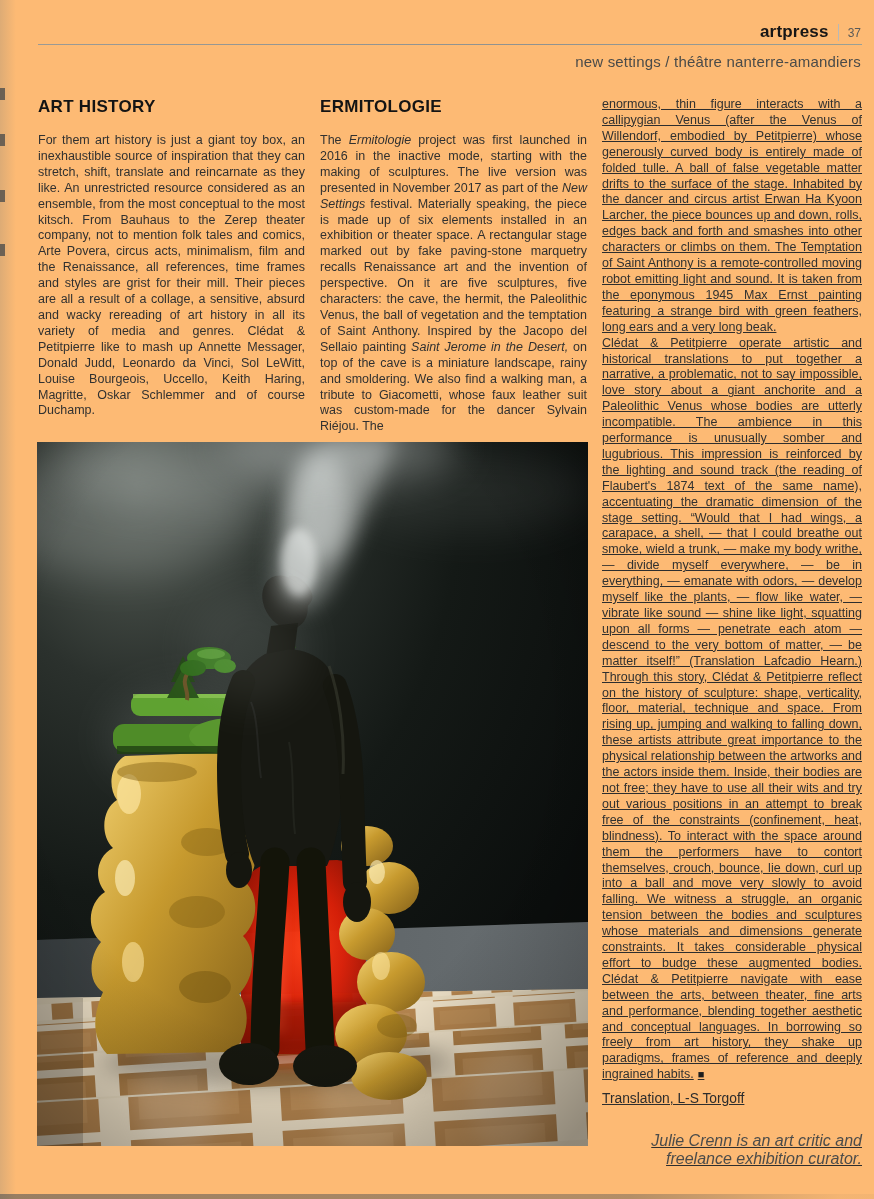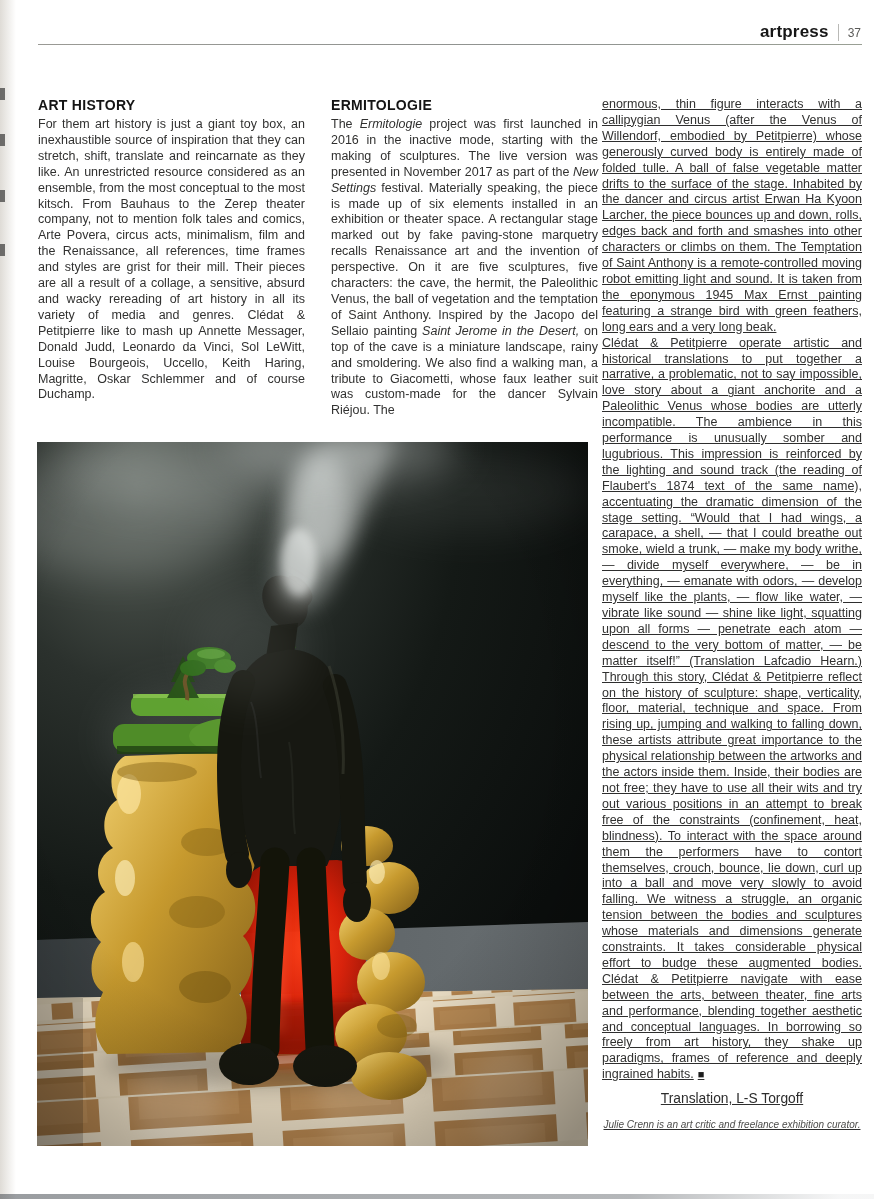--- a/index.html
+++ b/index.html
@@ -1,41 +1,41 @@
 <!DOCTYPE html>
 <html><head>
 <meta charset="utf-8">
 <style>
   html,body { margin:0; padding:0; background:#dedcd8; }
   .page {
     position:relative; width:874px; height:1199px; margin:0 auto;
-    background:#ffffff; overflow:hidden;
+    background:#fdba74; overflow:hidden;
     font-family:"Liberation Sans", sans-serif;
     color:#2e2e2e;
   }
   
   .masthead-row { position:absolute; top:22px; right:13px; display:flex; align-items:baseline; }
   .masthead { font-size:17px; font-weight:bold; color:#161616; letter-spacing:.2px; }
   .masthead-divider { width:1px; height:17px; background:#b9b9b6; margin:0 9px; align-self:center; }
   .page-number { font-size:12px; color:#5a5a58; }
   .header-rule { position:absolute; top:44px; left:38px; right:12px; height:1px;
     background:linear-gradient(to right,#9a9a95,#8f9290 60%,#9aa095); }
   .section-title { position:absolute; top:53px; right:13px; font-size:15px; color:#4a4b49; letter-spacing:.2px; }
   
   .col { position:absolute; top:97px; }
   .col-1 { left:38px;  width:267px; }
-  .col-2 { left:331px; width:267px; }
+  .col-2 { left:320px; width:267px; }
   .col-3 { left:602px; width:260px;text-decoration:underline; }
-  .col h2 { margin:0 0 4px 0; font-size:14px; font-weight:bold; color:#141414; letter-spacing:.3px; }
+  .col h2 { margin:0 0 16px 0; font-size:17px; font-weight:bold; color:#141414; letter-spacing:.3px; }
   .body { margin:0; font-size:12.5px; line-height:15.9px; text-align:justify; color:#313130;
           -webkit-hyphens:auto; hyphens:auto; }
   .body i { font-style:italic; }
   .endmark { font-size:11px; color:#1d1d1d; margin-left:4px; }
-  .translation { margin-top:8px; text-align:center; font-size:13.8px; color:#2c2c2c; }
-  .bio { margin-top:13px; font-size:10px; font-style:italic; color:#4c4c4a; text-align:center; }
+  .translation { margin-top:8px; text-align:left; font-size:13.8px; color:#2c2c2c; }
+  .bio { margin-top:26px; font-size:16px; font-style:italic; color:#4c4c4a; text-align:right; }
   
   .photo { position:absolute; left:37px; top:442px; width:551px; height:704px; margin:0; z-index:5; }
   .photo svg { display:block; }
   
   .edge-left { position:absolute; left:0; top:0; width:16px; height:100%; z-index:8;
     background:linear-gradient(to right, rgba(148,138,120,.30), rgba(148,138,120,0)); pointer-events:none; }
   .edge-tick { position:absolute; left:0; width:5px; height:12px; background:#4e4e4c; opacity:.8; z-index:9; }
   .edge-bottom { position:absolute; left:0; bottom:0; width:100%; height:5px; z-index:9;
     background:linear-gradient(to right, rgba(70,76,82,.55) 0%, rgba(70,76,82,.40) 72%, rgba(70,76,82,.05) 96%); }
 </style>
@@ -43,20 +43,21 @@
 <body>
 
 <div class="page">
 
   <div class="masthead-row">
     <span class="masthead">artpress</span>
     <span class="masthead-divider"></span>
     <span class="page-number">37</span>
   </div>
   <div class="header-rule"></div>
+  <div class="section-title">new settings / théâtre nanterre-amandiers</div>
 
   <section class="col col-1">
     <h2>ART HISTORY</h2>
     <p class="body">For them art history is just a giant toy box, an inexhaustible source of inspiration that they can stretch, shift, translate and reincarnate as they like. An unrestricted resource considered as an ensemble, from the most conceptual to the most kitsch. From Bauhaus to the Zerep theater company, not to mention folk tales and comics, Arte Povera, circus acts, minimalism, film and the Renaissance, all references, time frames and styles are grist for their mill. Their pieces are all a result of a collage, a sensitive, absurd and wacky rereading of art history in all its variety of media and genres. Clédat &amp; Petitpierre like to mash up Annette Messager, Donald Judd, Leonardo da Vinci, Sol LeWitt, Louise Bourgeois, Uccello, Keith Haring, Magritte, Oskar Schlemmer and of course Duchamp.</p>
   </section>
 
   <section class="col col-2">
     <h2>ERMITOLOGIE</h2>
     <p class="body"><span>The </span><i>Ermitologie</i><span> project was first launched in 2016 in the inactive mode, starting with the making of sculptures. The live version was presented in November 2017 as part of the </span><i>New Settings</i><span> festival. Materially speaking, the piece is made up of six elements installed in an exhibition or theater space. A rectangular stage marked out by fake paving-stone marquetry recalls Renaissance art and the invention of perspective. On it are five sculptures, five characters: the cave, the hermit, the Paleolithic Venus, the ball of vegetation and the temptation of Saint Anthony. Inspired by the Jacopo del Sellaio painting </span><i>Saint Jerome in the Desert,</i><span> on top of the cave is a miniature landscape, rainy and smoldering. We also find a walking man, a tribute to Giacometti, whose faux leather suit was custom-made for the dancer Sylvain Riéjou. The</span></p>
   </section>

